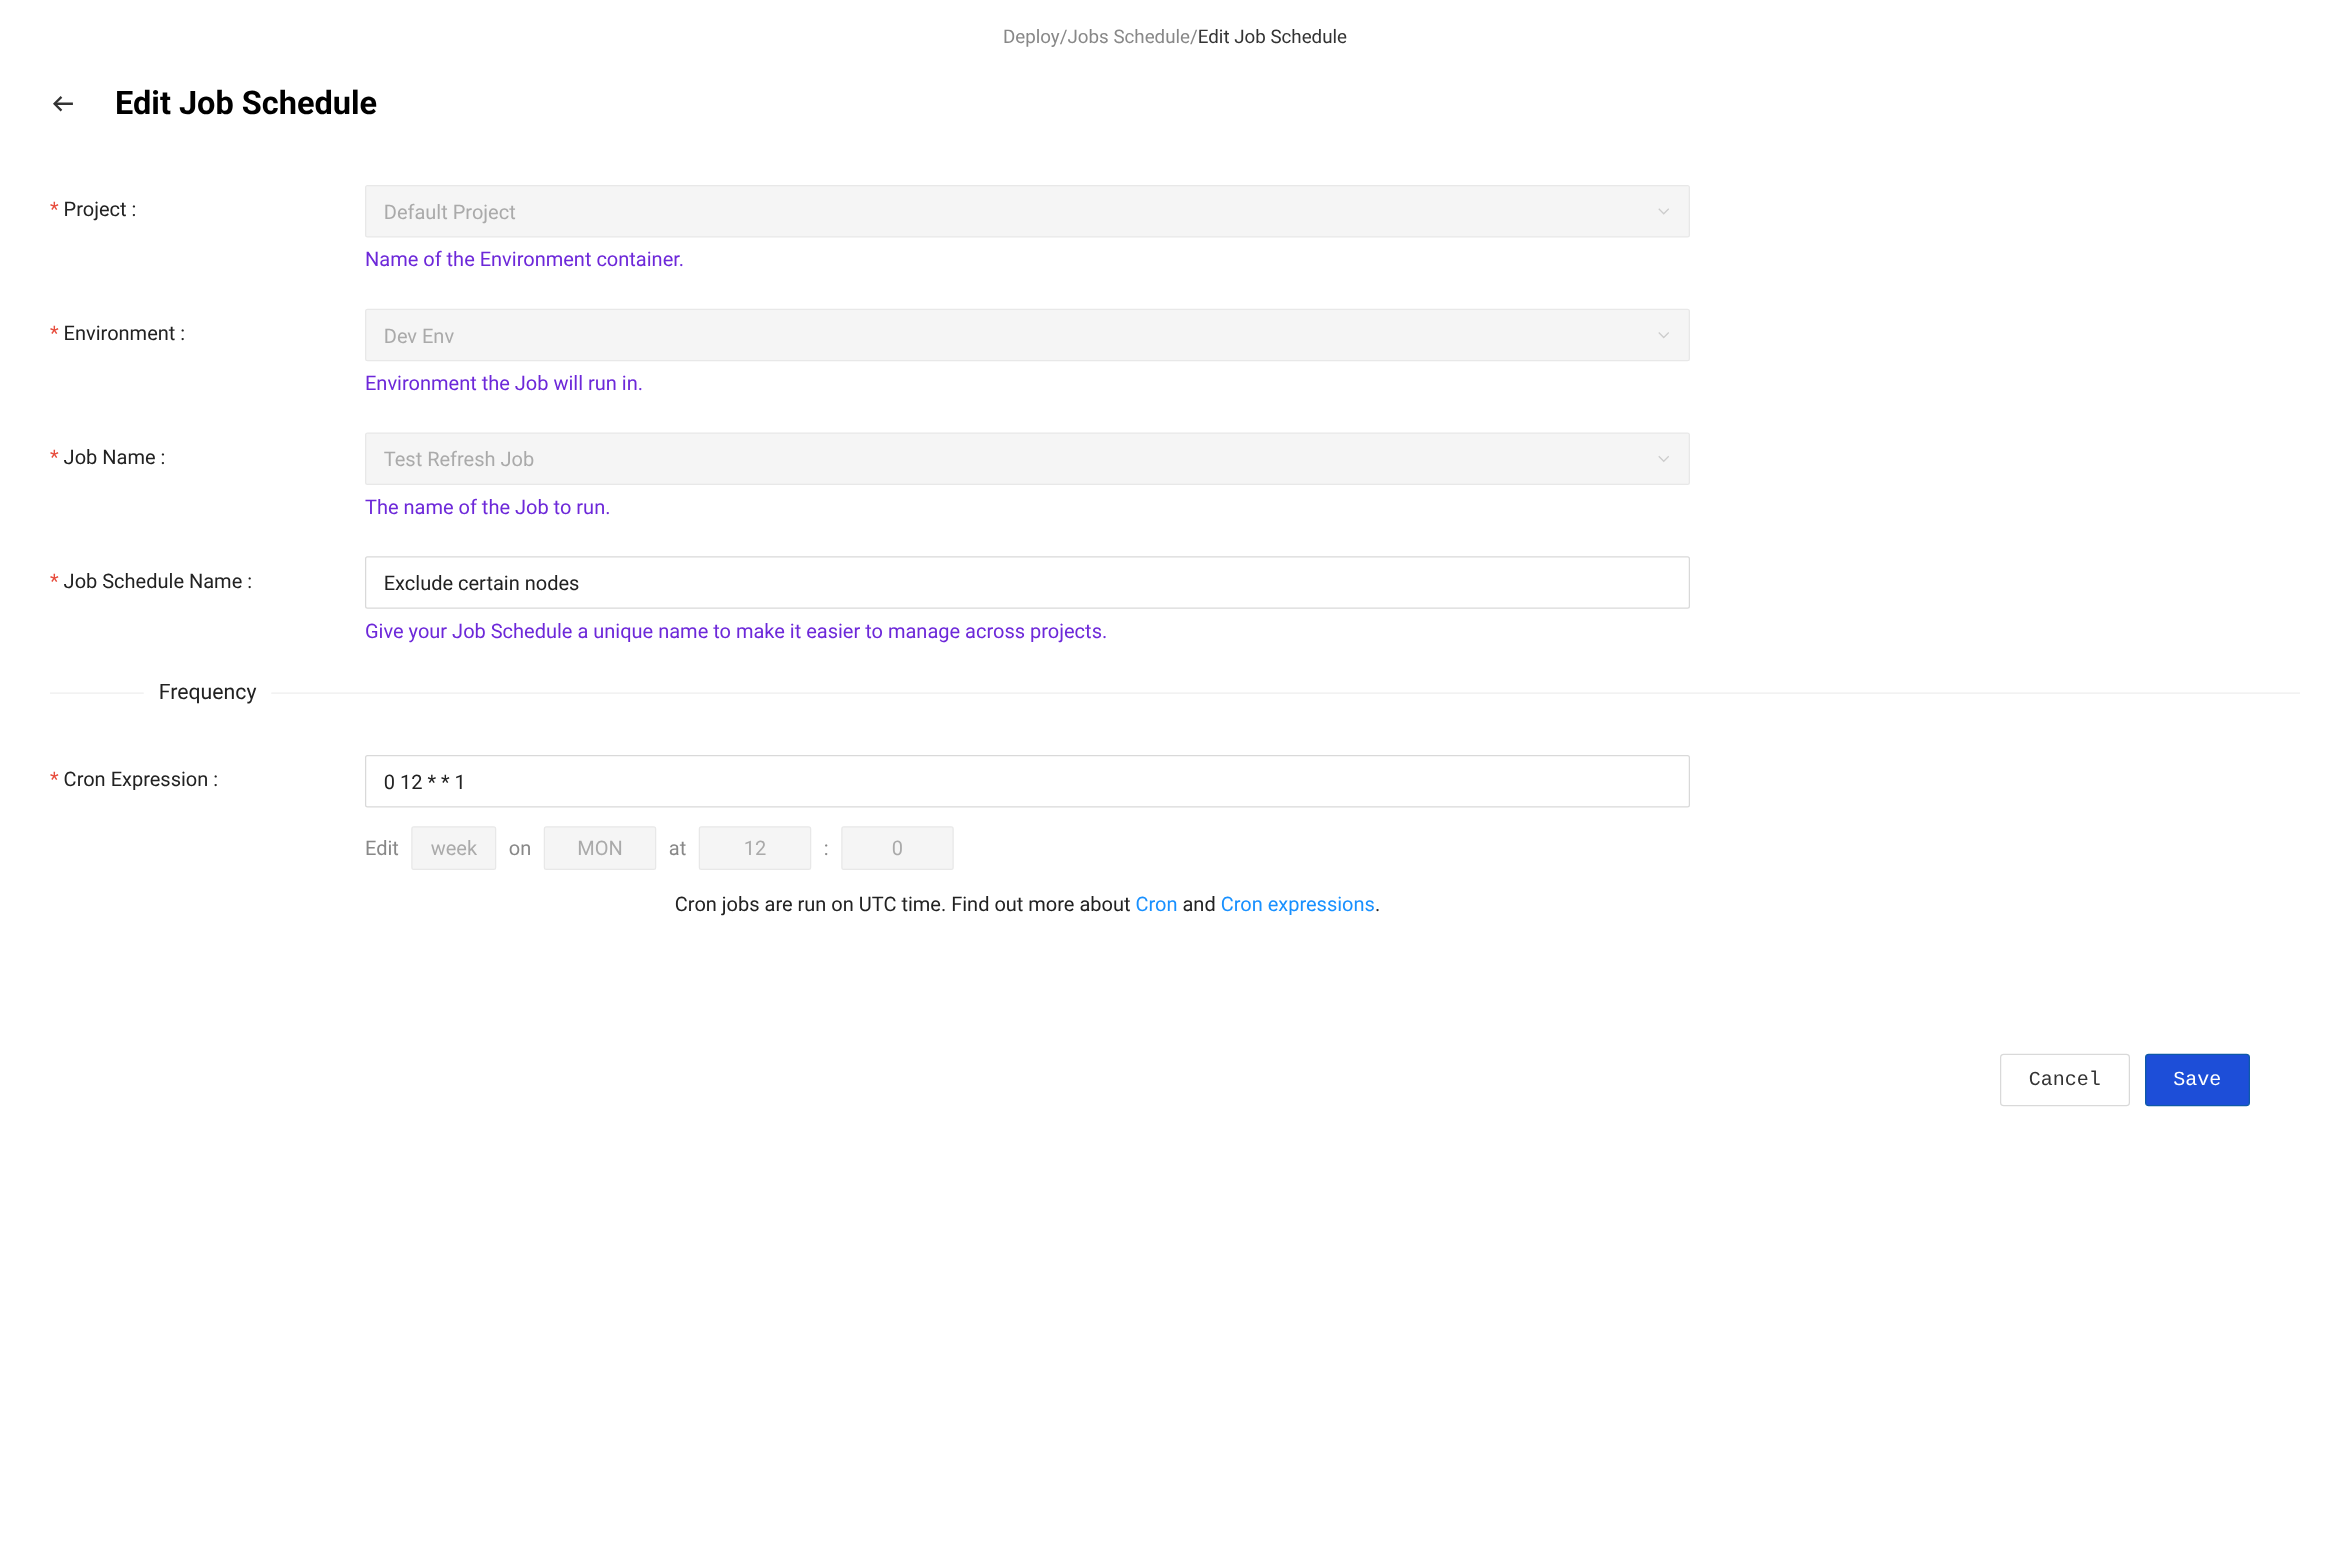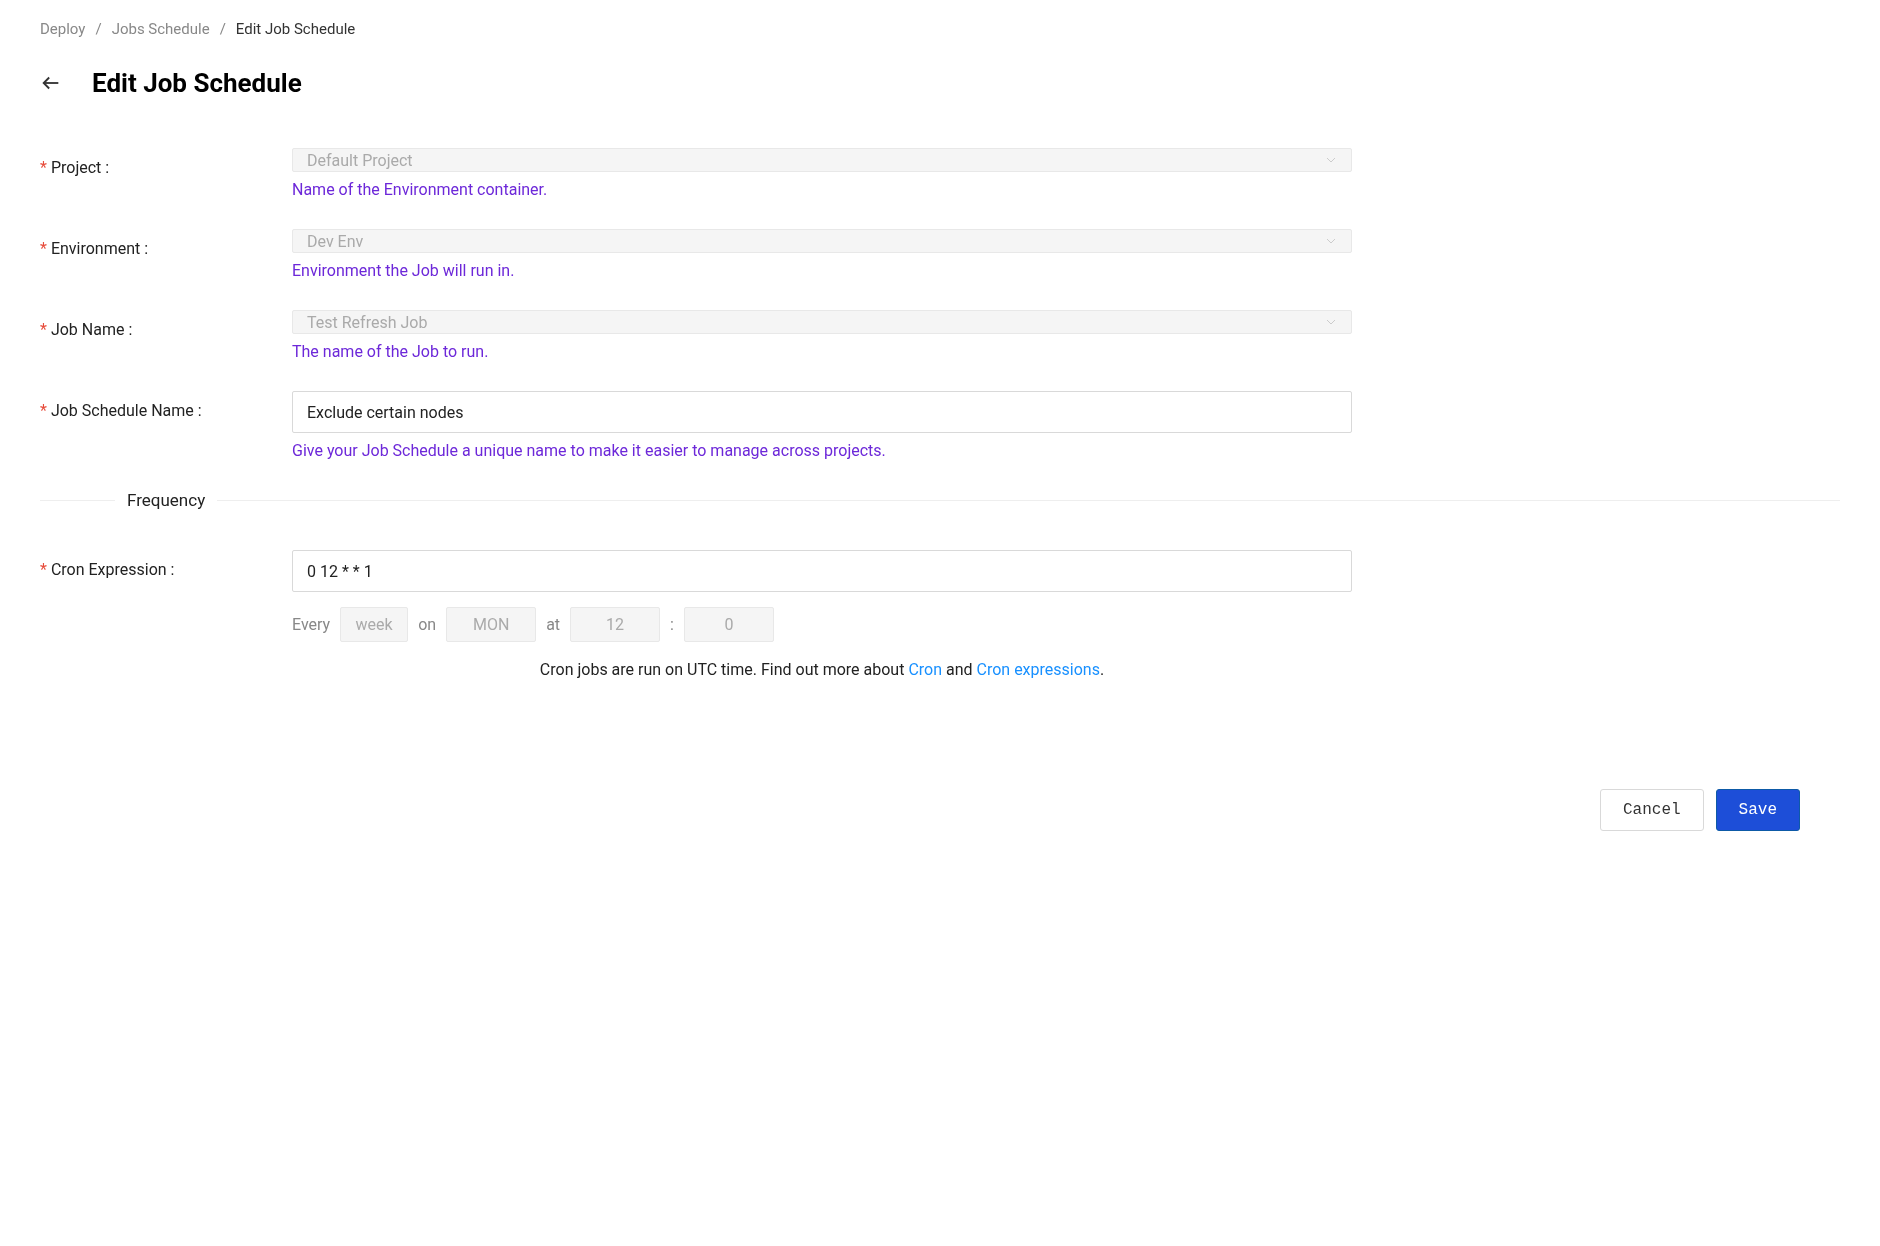--- a/index.html
+++ b/index.html
@@ -12,24 +12,24 @@
       background: #fff;
       color: #000;
       font-size: 14px;
     }
     .container {
       padding: 20px 40px;
     }
     .breadcrumb {
       display: flex;
       align-items: center;
-      gap: 10px;
       font-size: 15px;
       color: #888;
       margin-bottom: 30px;
+      justify-content: center;
     }
     .breadcrumb-item {
       color: #888;
     }
     .breadcrumb-sep {
       color: #888;
     }
     .breadcrumb-current {
       color: #333;
     }
@@ -71,21 +71,21 @@
     .required {
       color: #e74c3c;
       margin-right: 4px;
     }
     .form-field {
       flex: 1;
       max-width: 1060px;
     }
     .select-box {
       width: 100%;
-      height: 24px;
+      height: 42px;
       background: #f5f5f5;
       border: 1px solid #e8e8e8;
       border-radius: 2px;
       padding: 0 14px;
       display: flex;
       align-items: center;
       justify-content: space-between;
       color: #aaa;
       font-size: 16px;
       cursor: pointer;
@@ -287,21 +287,21 @@
   </div>
 
   <div class="form-row">
     <div class="form-label">
       <span class="required">*</span><span>Cron Expression</span> :
     </div>
     <div class="form-field">
       <input type="text" class="text-input" value="0 12 * * 1" style="">
       
       <div class="cron-row">
-        <span>Every</span>
+        <span>Edit</span>
         <span class="cron-box">week</span>
         <span>on</span>
         <span class="cron-box wide">MON</span>
         <span>at</span>
         <span class="cron-box wide">12</span>
         <span>:</span>
         <span class="cron-box wide">0</span>
       </div>
 
       <div class="cron-info">

